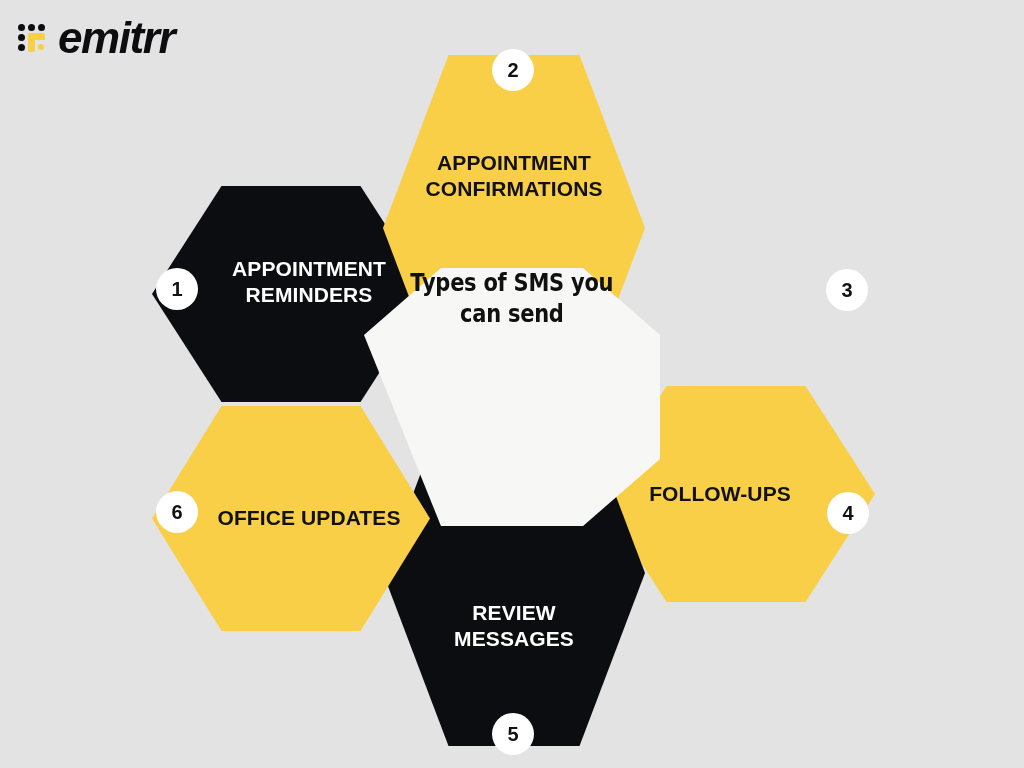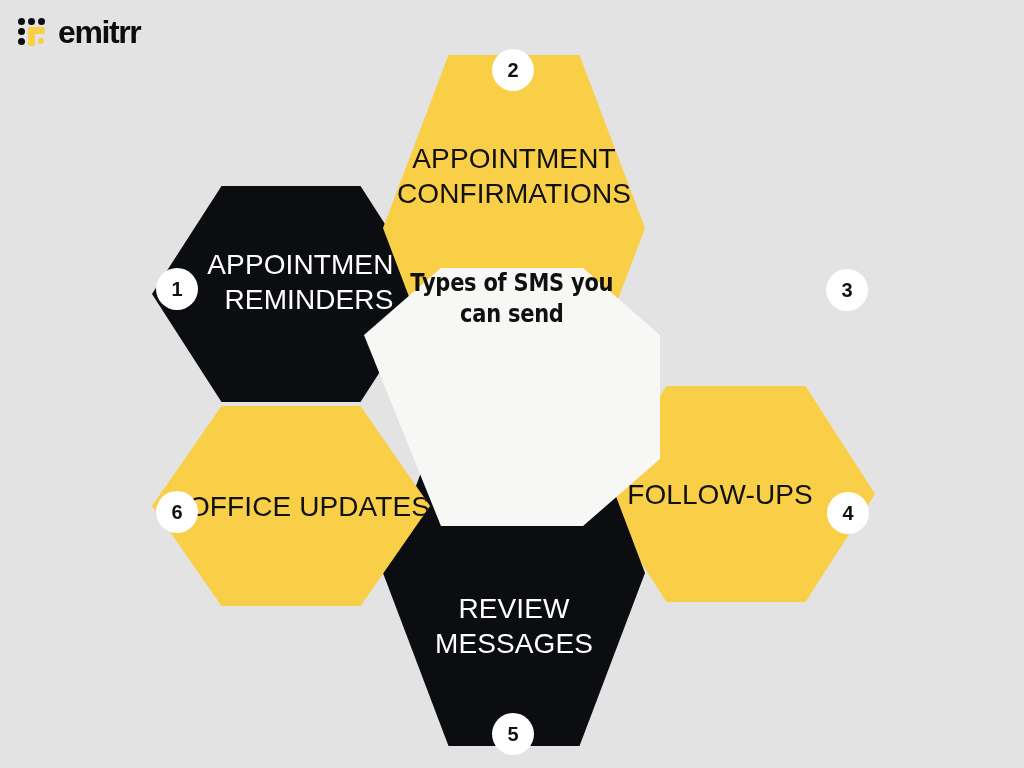--- a/index.html
+++ b/index.html
@@ -53,45 +53,46 @@
     border-radius:3px 3px 0 0;
   }
   #logo-mark .r-dot {
     position:absolute;
     left:20px; top:21px;
     width:6px; height:6px;
     border-radius:50%;
     background:#f8cf46;
   }
   #logo-word {
-    font-size:32px;
+    font-size:44px;
     font-weight:700;
     letter-spacing:-1.4px;
     color:#0d0d0f;
     line-height:1;
+    font-style:italic;
   }
 
   
   #diagram {
     position:absolute;
     left:0; top:0;
     width:1024px; height:768px;
   }
   .hex {
     position:absolute;
     display:flex;
     align-items:center;
     justify-content:center;
     text-align:center;
     -webkit-clip-path: polygon(25% 0%, 75% 0%, 100% 50%, 75% 100%, 25% 100%, 0% 50%);
     clip-path: polygon(25% 0%, 75% 0%, 100% 50%, 75% 100%, 25% 100%, 0% 50%);
   }
   .hex .hex-label {
-    font-size:28px;
-    font-weight:400;
+    font-size:21px;
+    font-weight:700;
     line-height:1.25;
     letter-spacing:0.1px;
     padding:0 14px;
     white-space:pre-line;
   }
   .hex.dark { background:#0b0d11; }
   .hex.dark .hex-label { color:#ffffff; }
   .hex.yellow { background:#f8cf46; }
   .hex.yellow .hex-label { color:#111111; }
 
@@ -104,21 +105,21 @@
 
   #hex-3 { left:597px; top:186px; width:278px; height:216px; }
   #hex-3 .hex-label { transform:translateX(-16px); }
 
   #hex-4 { left:597px; top:386px; width:278px; height:216px; }
   #hex-4 .hex-label { transform:translateX(-16px); }
 
   #hex-5 { left:383px; top:400px; width:262px; height:346px; }
   #hex-5 .hex-label { transform:translateY(53px); }
 
-  #hex-6 { left:152px; top:406px; width:278px; height:200px; }
+  #hex-6 { left:152px; top:406px; width:278px; height:225px; }
   #hex-6 .hex-label { transform:translateX(18px); }
 
   
   #center-octagon {
     position:absolute;
     left:364px; top:268px;
     width:296px; height:258px;
     background:#f7f7f5;
     border-radius:26px;
     -webkit-clip-path: polygon(26% 0%, 74% 0%, 100% 26%, 100% 74%, 74% 100%, 26% 100%, 0% 74%, 0% 26%);

